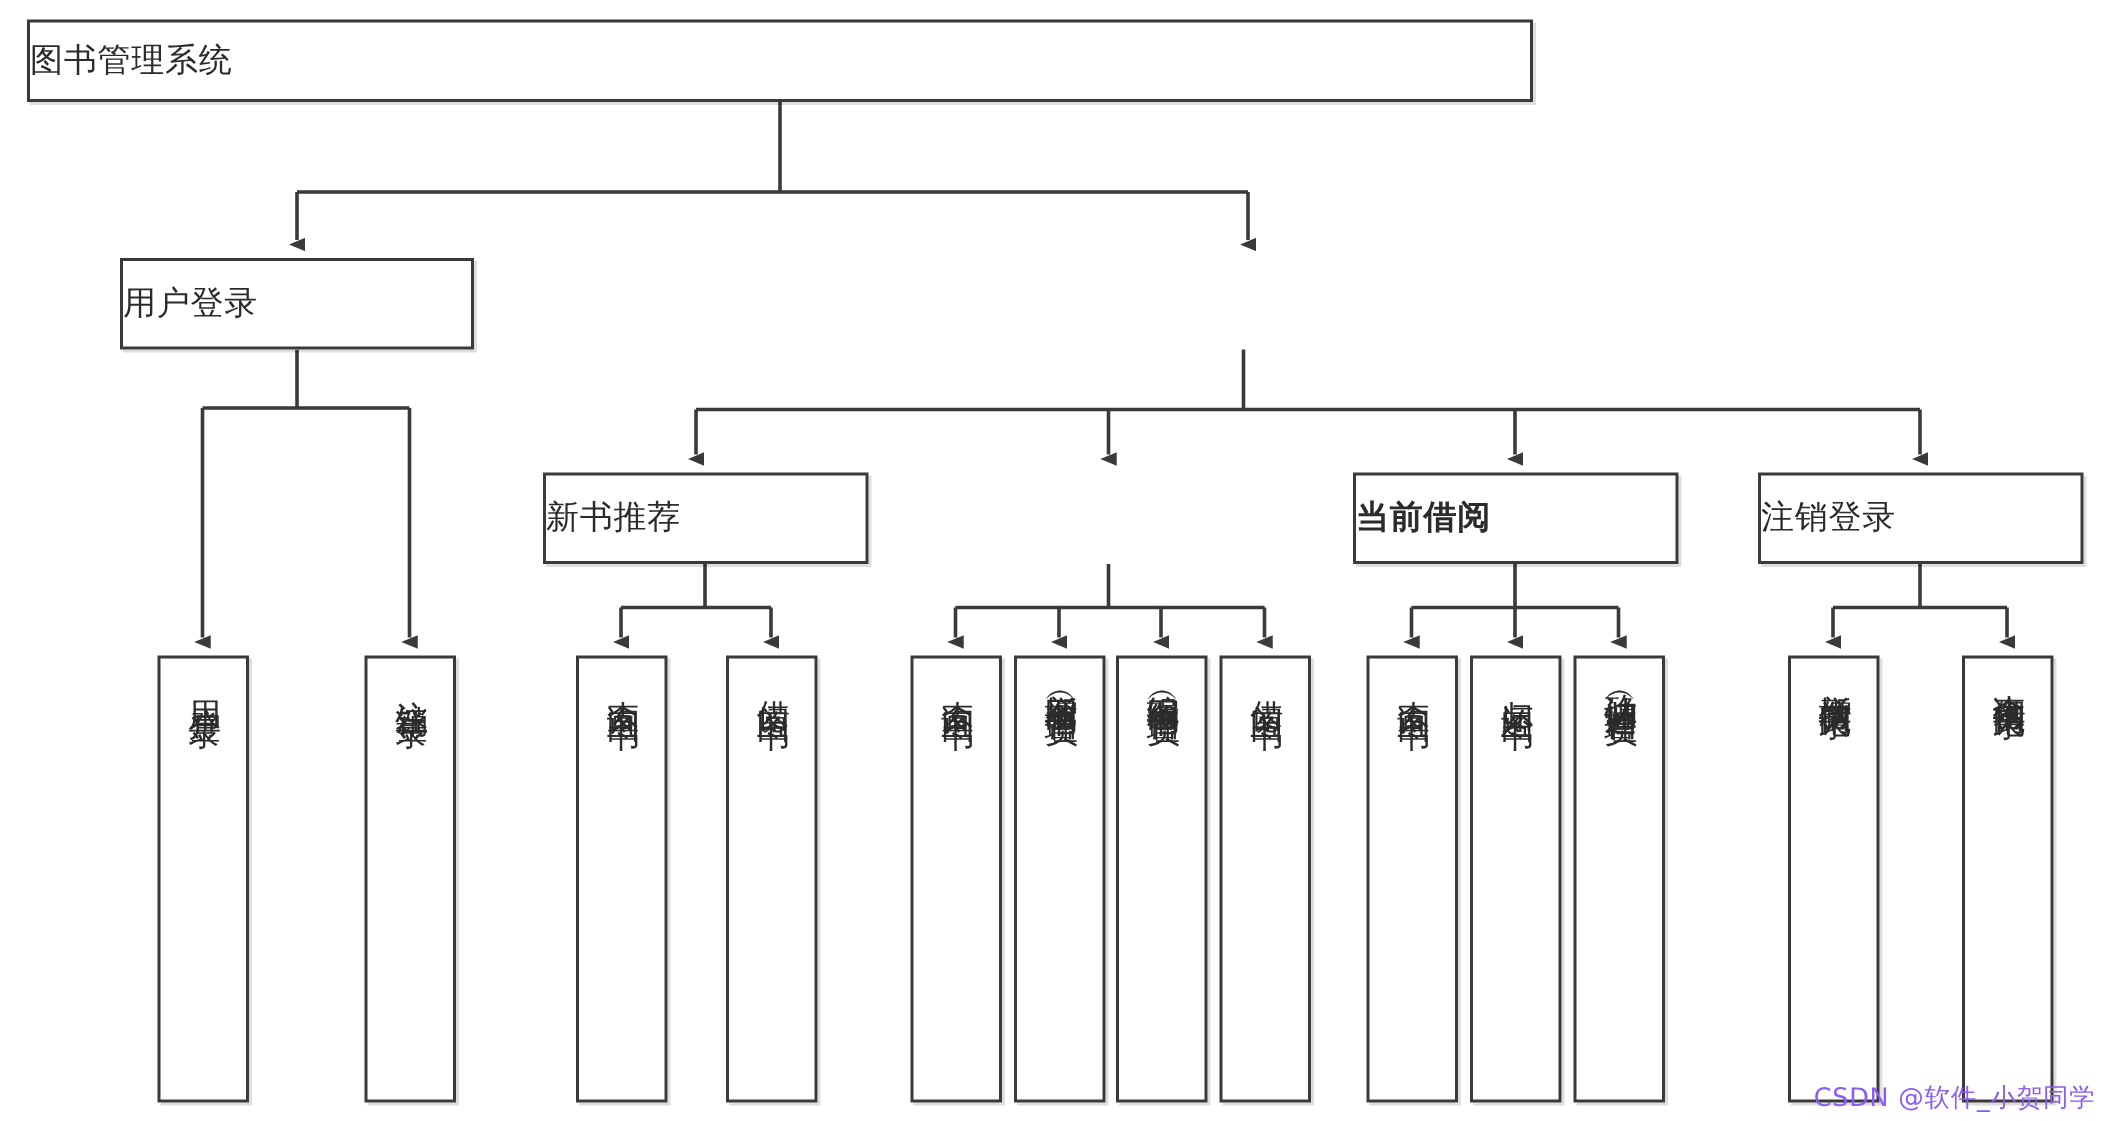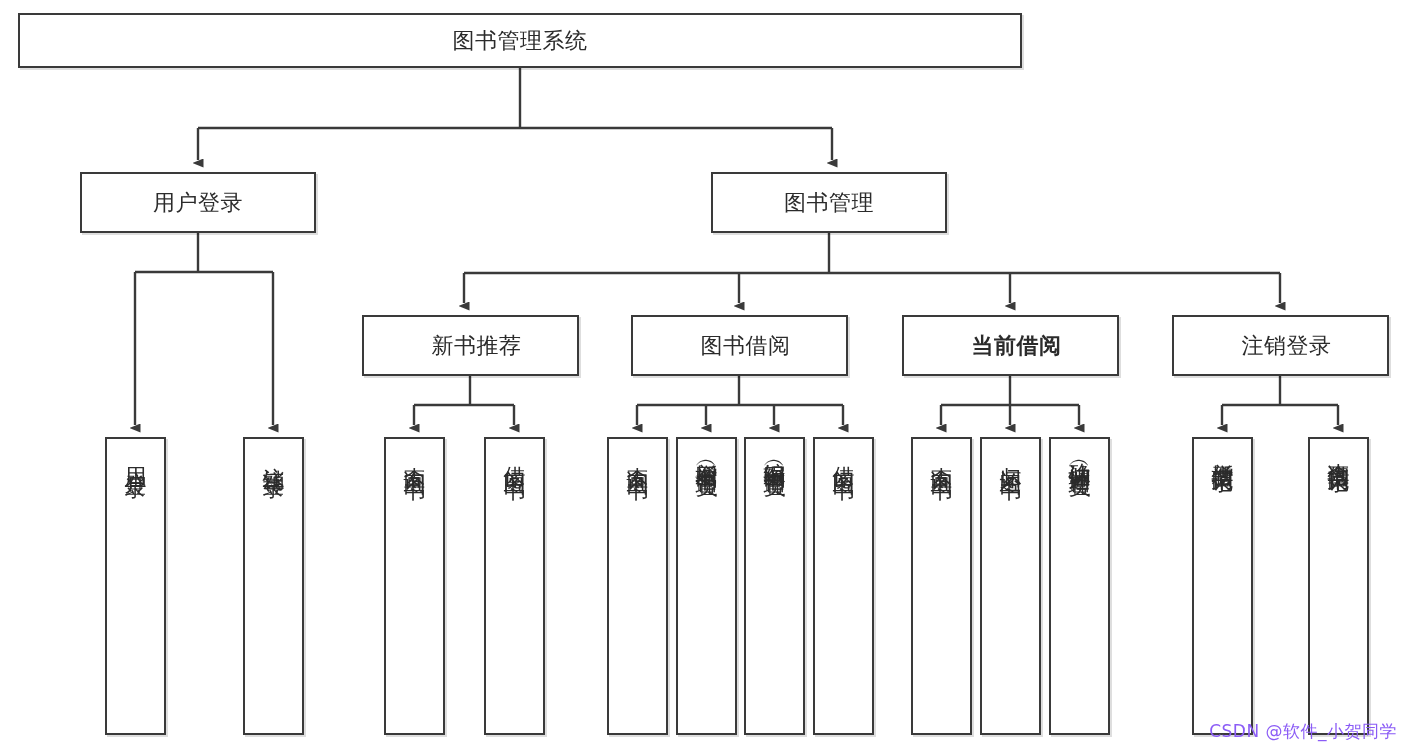--- a/index.html
+++ b/index.html
@@ -36,41 +36,41 @@
 
   
   .node {
     position: absolute;
     z-index: 2;
     box-sizing: border-box;
     background: #ffffff;
     border: 2px solid #3a3a3a;
     display: flex;
     align-items: center;
-    justify-content: center;
+    justify-content: flex-start;
     box-shadow: 2px 2px 0 rgba(0,0,0,0.13);
   }
   .node-label {
     color: #2b2b2b;
     font-size: 21px;
     line-height: 1.15;
     letter-spacing: 0.5px;
     white-space: nowrap;
   }
 
   
   .node.root { left: 18px; top: 13px; width: 1004px; height: 55px; }
   .node.root .node-label { font-size: 22px; }
 
   
   .node.level2 { top: 172px; width: 236px; height: 61px; }
   .node.level2 .node-label { font-size: 22px; }
 
   
-  .node.level3 { top: 315px; height: 61px; padding-left: 12px; }
+  .node.level3 { top: 315px; height: 61px; }
   .node.level3 .node-label { font-size: 22px; }
 
   
   .node.leaf {
     top: 437px;
     height: 298px;
     width: 61px;
     align-items: flex-start;
     justify-content: center;
     padding-top: 10px;
@@ -155,30 +155,24 @@
     </g>
   </svg>
 
   <div class="node root">
     <span class="node-label">图书管理系统</span>
   </div>
 
   <div class="node level2" style="left:80px;">
     <span class="node-label">用户登录</span>
   </div>
-  <div class="node level2" style="left:711px;">
-    <span class="node-label">图书管理</span>
-  </div>
 
   <div class="node level3" style="left:362px; width:217px;">
     <span class="node-label">新书推荐</span>
   </div>
-  <div class="node level3" style="left:631px; width:217px;">
-    <span class="node-label">图书借阅</span>
-  </div>
   <div class="node level3" style="left:902px; width:217px;font-weight:bold;">
     <span class="node-label">当前借阅</span>
   </div>
   <div class="node level3" style="left:1172px; width:217px;">
     <span class="node-label">注销登录</span>
   </div>
 
   <div class="node leaf" style="left:105px;">
     <span class="node-label">用户登录</span>
   </div>

